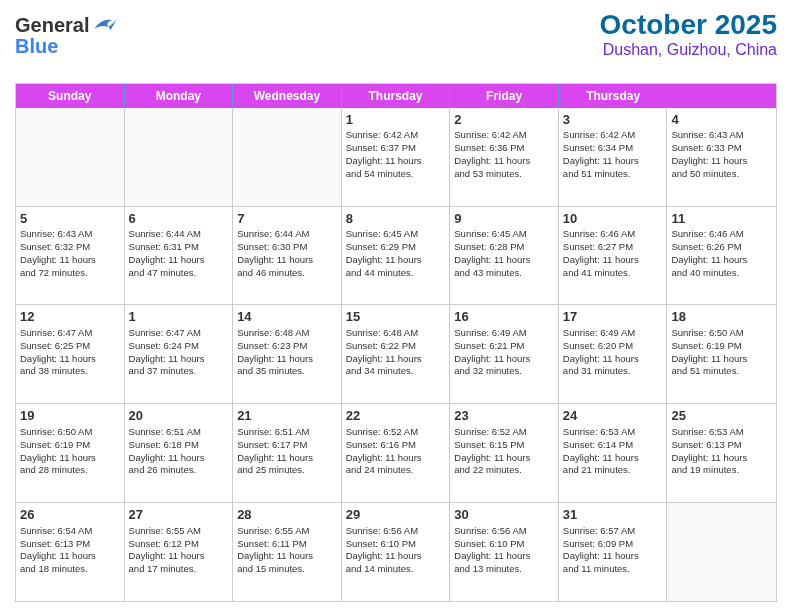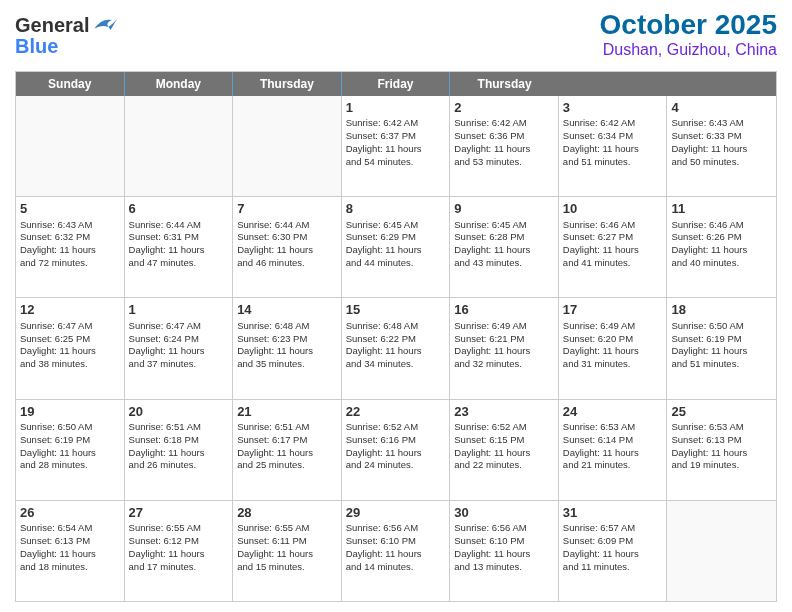--- a/index.html
+++ b/index.html
@@ -14,21 +14,21 @@
       width: 792px;
       height: 612px;
       padding: 10px 15px 10px 15px;
       display: flex;
       flex-direction: column;
     }
     .header {
       display: flex;
       justify-content: space-between;
       align-items: flex-start;
-      margin-bottom: 12px;
+      margin-bottom: 24px;
     }
     .logo {
       display: flex;
       align-items: flex-start;
       padding-top: 4px;
     }
     .logo-text {
       font-size: 20px;
       font-weight: bold;
       color: #333;
@@ -58,21 +58,21 @@
     }
     .calendar {
       flex: 1;
       display: flex;
       flex-direction: column;
       border: 1px solid #ccc;
     }
     .cal-header {
       display: grid;
       grid-template-columns: repeat(7, 1fr);
-      background: #737373;
+      background: #d946ef;
     }
     .cal-header-cell {
       color: #fff;
       font-size: 12px;
       font-weight: bold;
       text-align: center;
       padding: 5px 2px;
       border-right: 1px solid #5a9fd4;
     }
     .cal-header-cell:last-child { border-right: none; }
@@ -130,20 +130,21 @@
     <div class="title-block">
       <div class="month-title">October 2025</div>
       <div class="location-title">Dushan, Guizhou, China</div>
     </div>
   </div>
 
   <div class="calendar">
     <div class="cal-header">
     <div class="cal-header-cell">Sunday</div>
         <div class="cal-header-cell">Monday</div>
+        <div class="cal-header-cell">Wednesday</div>
         <div class="cal-header-cell">Thursday</div>
         <div class="cal-header-cell">Friday</div>
         <div class="cal-header-cell">Thursday</div>
       </div>
     <div class="cal-body">
     <div class="cal-row">
           <div class="cal-cell empty"></div>
           <div class="cal-cell empty"></div>
           <div class="cal-cell empty"></div>
           <div class="cal-cell">

